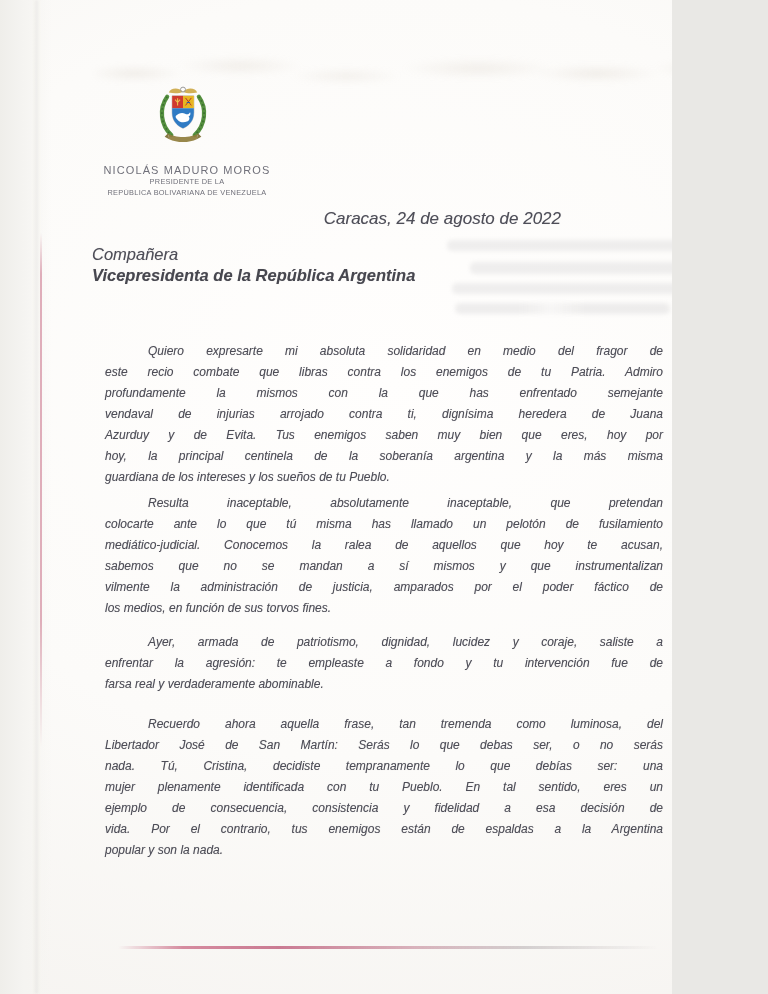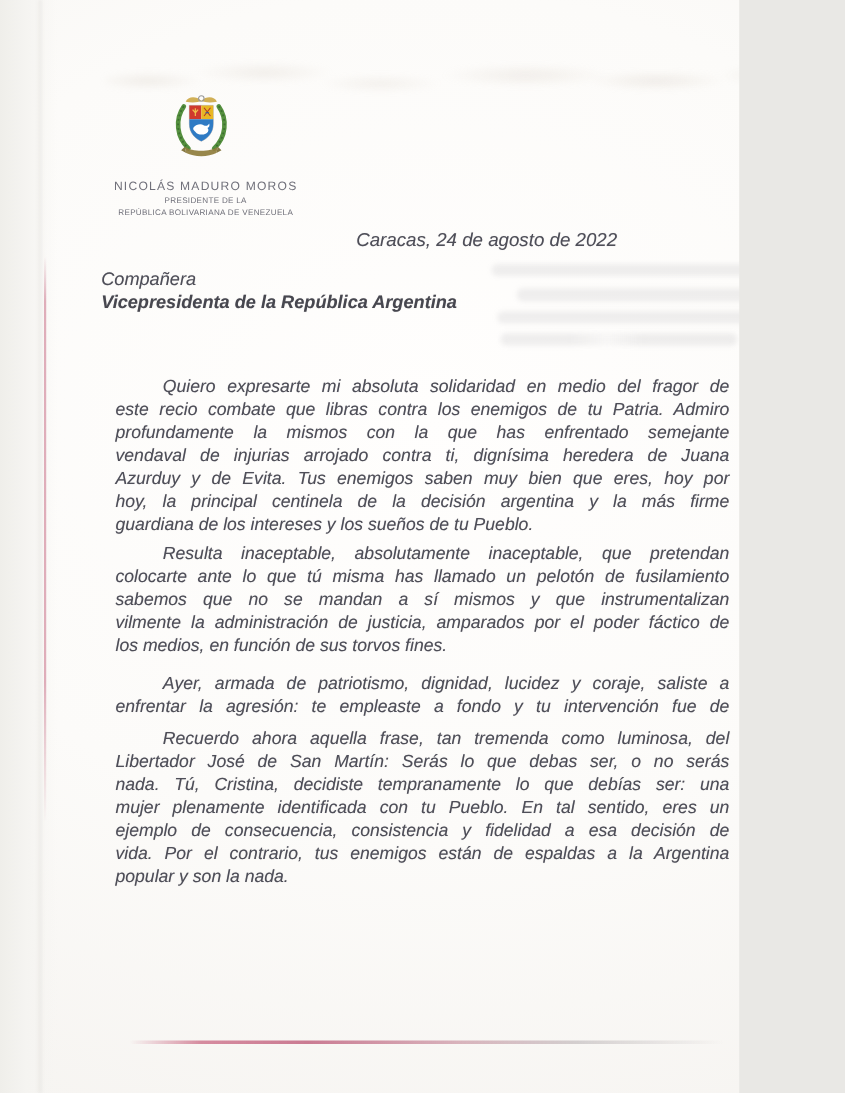--- a/index.html
+++ b/index.html
@@ -61,26 +61,26 @@
     text-shadow:0 0 .7px rgba(78,78,88,.35);
   }
   .recipient{
     position:absolute;left:92px;top:244px;
     font-style:italic;font-size:16.5px;line-height:20.5px;color:var(--ink);
     text-shadow:0 0 .7px rgba(78,78,88,.35);
   }
   .recipient .bold{font-weight:700;color:var(--ink-bold);}
   .letter-body{
     position:absolute;left:105px;top:341px;width:558px;
-    font-style:italic;font-size:16px;line-height:21px;color:var(--ink);
+    font-style:italic;font-size:12px;line-height:21px;color:var(--ink);
     text-shadow:0 0 .7px rgba(78,78,88,.38);
   }
   .para{margin:0 0 5px 0;}
   .para:nth-child(2){margin-bottom:13px;}
-  .para:nth-child(3){margin-bottom:8px;}
+  .para:nth-child(3){margin-bottom:19px;}
   .ln{text-align:justify;text-align-last:justify;}
   .ln.first{text-indent:43px;}
   .ln.last{text-align-last:left;}
 </style>
 </head>
 <body>
 
 <div class="scan">
 
   <div class="left-shade"></div>
@@ -134,33 +134,35 @@
     <div class="bold">Vicepresidenta de la República Argentina</div>
   </div>
 
   <div class="letter-body">
       <div class="para">
         <div class="ln first">Quiero expresarte mi absoluta solidaridad en medio del fragor de</div>
         <div class="ln">este recio combate que libras contra los enemigos de tu Patria. Admiro</div>
         <div class="ln">profundamente la mismos con la que has enfrentado semejante</div>
         <div class="ln">vendaval de injurias arrojado contra ti, dignísima heredera de Juana</div>
         <div class="ln">Azurduy y de Evita. Tus enemigos saben muy bien que eres, hoy por</div>
-        <div class="ln">hoy, la principal centinela de la decisión argentina y la más firme</div>
+        <div class="ln">hoy, la principal centinela de la soberanía argentina y la más misma</div>
         <div class="ln last">guardiana de los intereses y los sueños de tu Pueblo.</div>
       </div>
       <div class="para">
         <div class="ln first">Resulta inaceptable, absolutamente inaceptable, que pretendan</div>
         <div class="ln">colocarte ante lo que tú misma has llamado un pelotón de fusilamiento</div>
+        <div class="ln">mediático-judicial. Conocemos la ralea de aquellos que hoy te acusan,</div>
         <div class="ln">sabemos que no se mandan a sí mismos y que instrumentalizan</div>
         <div class="ln">vilmente la administración de justicia, amparados por el poder fáctico de</div>
         <div class="ln last">los medios, en función de sus torvos fines.</div>
       </div>
       <div class="para">
         <div class="ln first">Ayer, armada de patriotismo, dignidad, lucidez y coraje, saliste a</div>
         <div class="ln">enfrentar la agresión: te empleaste a fondo y tu intervención fue de</div>
+        <div class="ln last">farsa real y verdaderamente abominable.</div>
       </div>
       <div class="para">
         <div class="ln first">Recuerdo ahora aquella frase, tan tremenda como luminosa, del</div>
         <div class="ln">Libertador José de San Martín: Serás lo que debas ser, o no serás</div>
         <div class="ln">nada. Tú, Cristina, decidiste tempranamente lo que debías ser: una</div>
         <div class="ln">mujer plenamente identificada con tu Pueblo. En tal sentido, eres un</div>
         <div class="ln">ejemplo de consecuencia, consistencia y fidelidad a esa decisión de</div>
         <div class="ln">vida. Por el contrario, tus enemigos están de espaldas a la Argentina</div>
         <div class="ln last">popular y son la nada.</div>
       </div>

